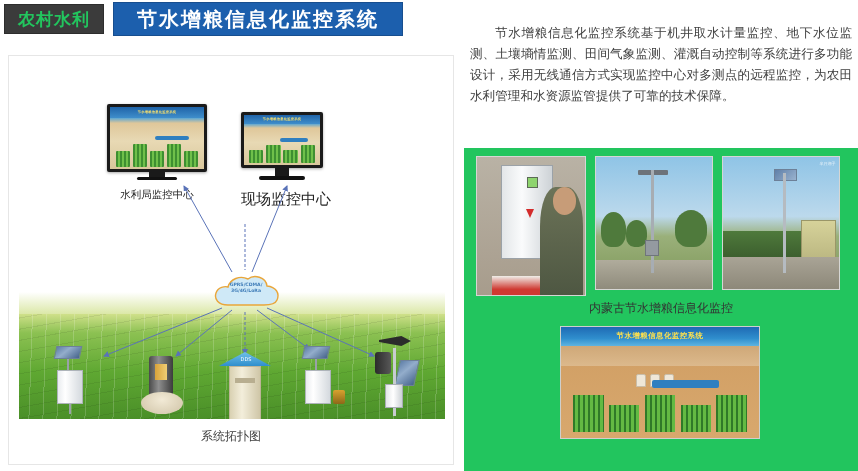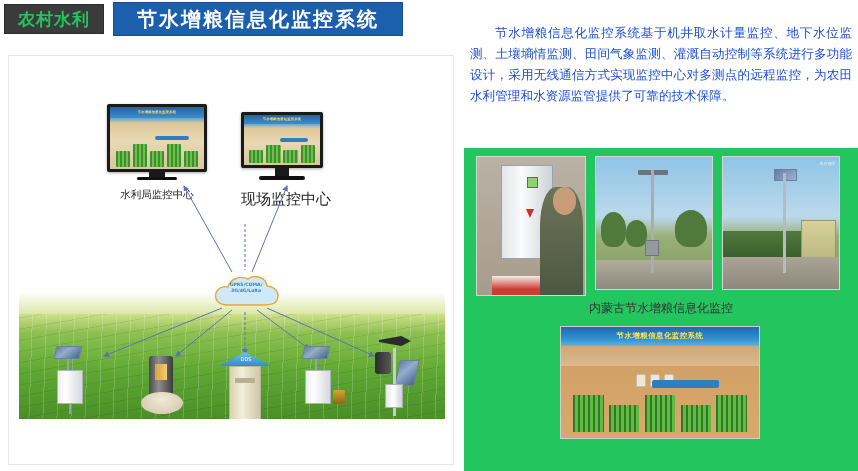--- a/index.html
+++ b/index.html
@@ -121,21 +121,21 @@
 
   .caption {
     position: absolute; width: 100%; text-align: center;
     color: #3d3d3d; font-size: 12px; font-family: "DejaVu Sans", sans-serif;
   }
 
   
   .right-panel { position: absolute; left: 462px; top: 0; width: 396px; height: 471px; }
   .intro {
     position: absolute; left: 8px; top: 22px; width: 382px;
-    font-size: 12.6px; line-height: 21px; color: #1d4ed8;
+    font-size: 12.6px; line-height: 21px; color: #404040;
     text-indent: 25px; text-align: justify;
     font-family: "DejaVu Sans", sans-serif;
   }
   .photo-block {
     position: absolute; left: 2px; top: 148px; width: 394px; height: 392px;
     background: #22c55e;
   }
   .photo-row {
     position: absolute; left: 12px; top: 8px; width: 372px; height: 140px;
     display: flex; gap: 9px; align-items: flex-start;
@@ -328,20 +328,21 @@
         <div style="position:absolute;left:4px;top:16px;width:16px;height:22px;
                     background:linear-gradient(90deg,#2b2b2b,#585858);border-radius:3px;"></div>
         <div class="solar-panel" style="position:absolute;left:26px;top:24px;width:20px;height:26px;"></div>
         <div class="pole" style="position:absolute;left:22px;top:12px;width:3px;height:68px;background:#c8ccd0;"></div>
         <div style="position:absolute;left:14px;top:48px;width:18px;height:24px;
                     background:linear-gradient(90deg,#e3e6e8,#ffffff 45%,#cdd2d6);border:1px solid #a8aeb4;"></div>
       </div>
 
     </div>
 
+    <div class="caption" style="left:0; top:372px;">系统拓扑图</div>
   </div>
 
   <div class="right-panel">
 
     <div class="intro">节水增粮信息化监控系统基于机井取水计量监控、地下水位监测、土壤墒情监测、田间气象监测、灌溉自动控制等系统进行多功能设计，采用无线通信方式实现监控中心对多测点的远程监控，为农田水利管理和水资源监管提供了可靠的技术保障。</div>
 
     <div class="photo-block">
 
       <div class="photo-row">
 

